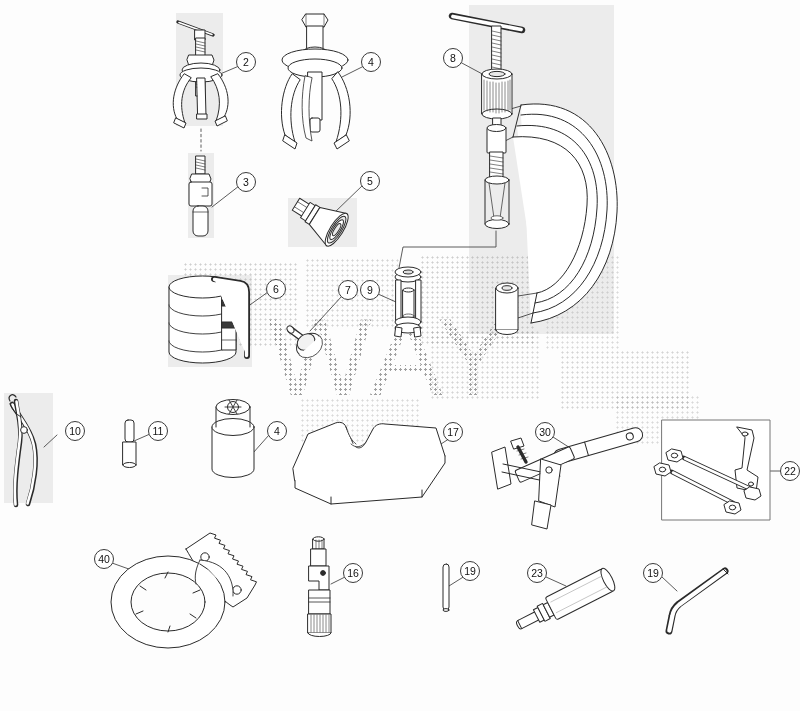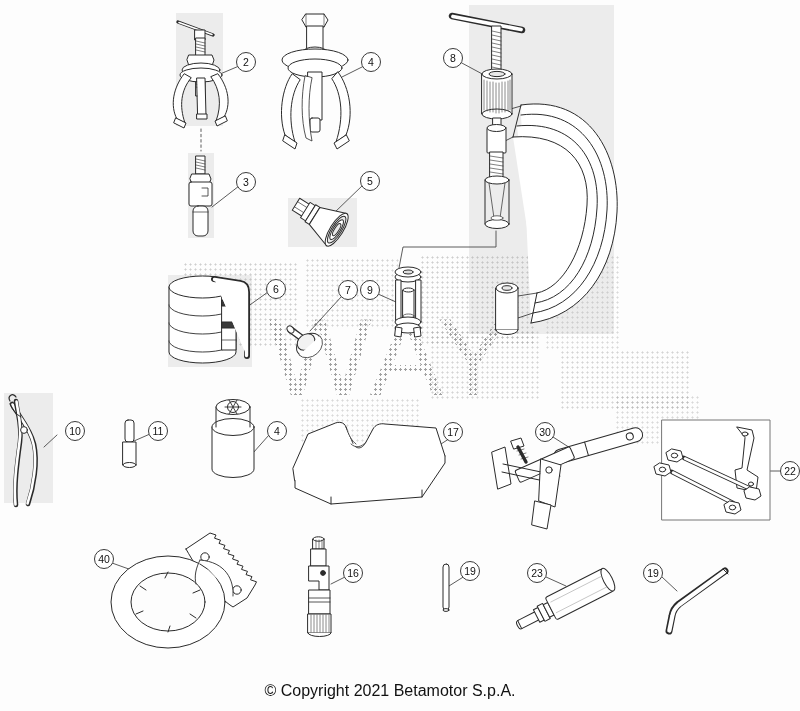--- a/index.html
+++ b/index.html
@@ -448,14 +448,13 @@
   <div class="balloon" style="left:537px;top:573px">
       <span>23</span>
     </div>
   <div class="balloon" style="left:653px;top:573px">
       <span>19</span>
     </div>
   <div class="balloon" style="left:104px;top:559px">
       <span>40</span>
     </div>
 
-  <div class="copyright">© Copyright 2021 Betamotor S.p.A.</div>
 </div>
 
 </body></html>

